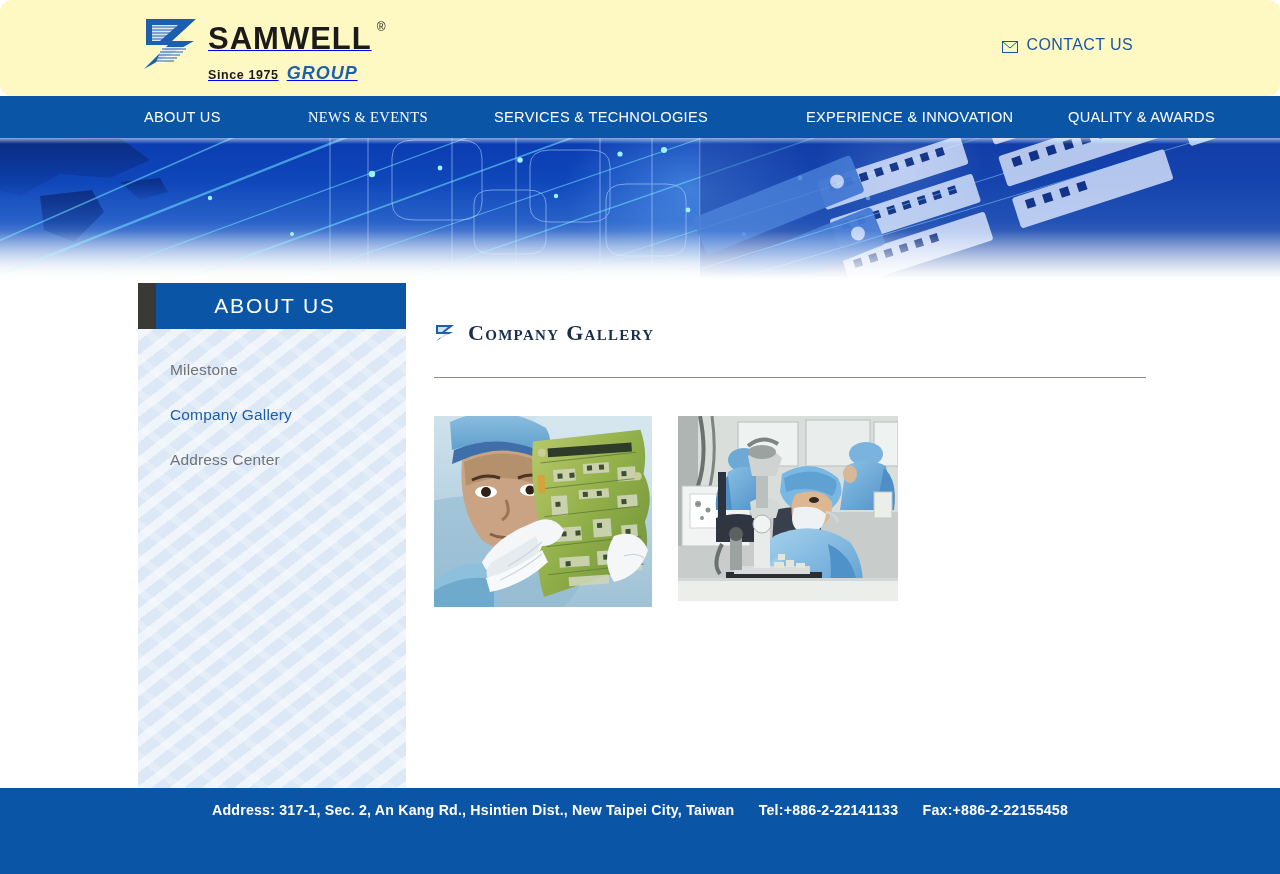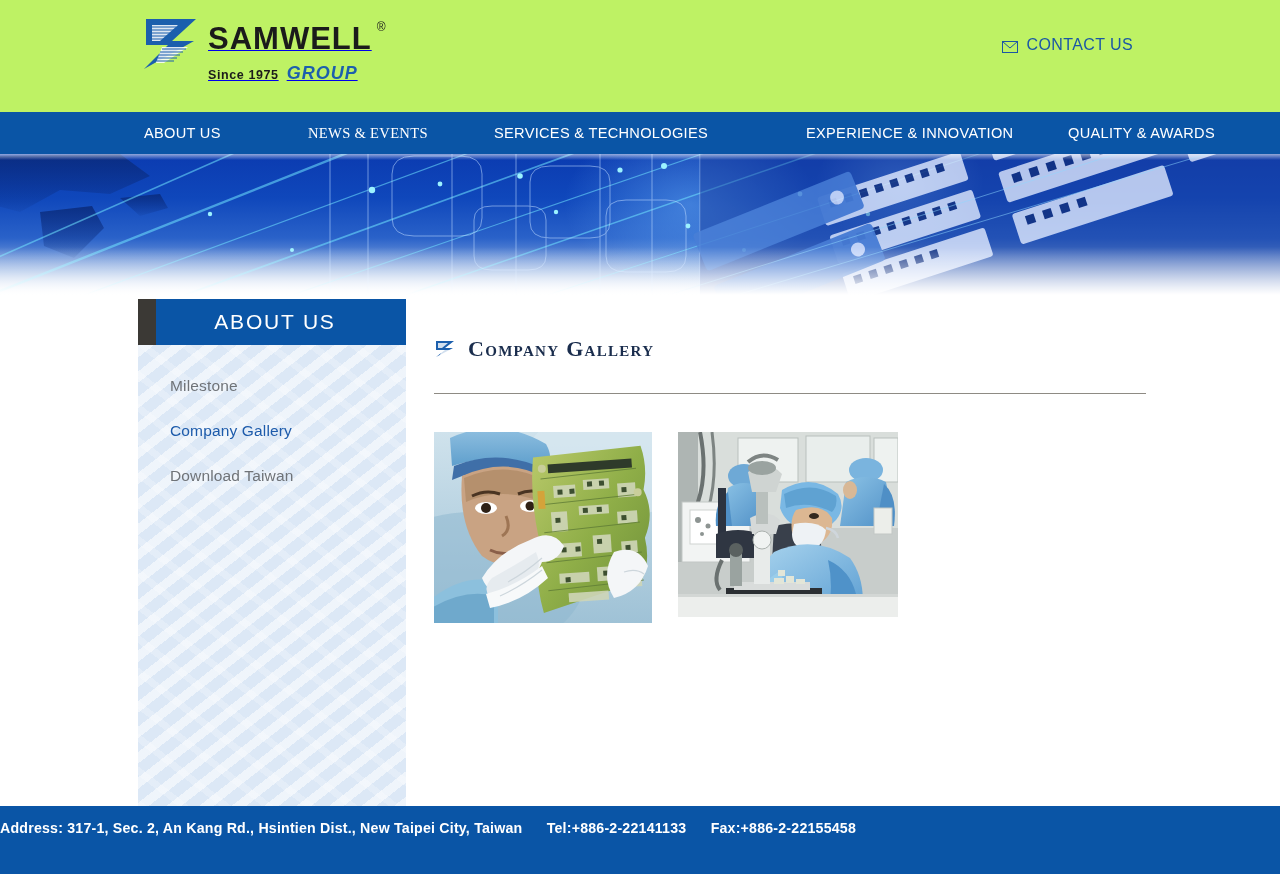--- a/index.html
+++ b/index.html
@@ -9,22 +9,23 @@
     width: 1280px; height: 874px;
     overflow: hidden;
     background: #ffffff;
     font-family: "Liberation Sans", sans-serif;
   }
   .page { position: relative; width: 1280px; height: 874px; background:#fff; }
 
   
   .topbar {
     position: relative;
-    height: 112px;
-    background: #bef264;
+    height: 96px;
+    background: #fef9c3;
+    border-radius: 12px;
   }
   .logo-wrap {
     position: absolute;
     left: 138px; top: 15px;
     display: flex; align-items: flex-start;
     height: 62px;
   }
   .logo-mark {
     width: 64px; height: 58px;
     position: relative;
@@ -215,23 +216,23 @@
     border: 0;
     display: block;
   }
   .thumb.small { width: 220px; height: 185px; }
   .thumb svg { display: block; }
 
   
   .footer {
     position: absolute;
     left: 0; bottom: 0;
-    width: 1280px; height: 68px;
+    width: 1280px; height: 86px;
     background: #0a55a6;
-    text-align: left;
+    text-align: center;
     padding-top: 14px;
   }
   .footer-address {
     color: #ffffff;
     font-size: 14.2px;
     font-weight: bold;
     letter-spacing: .2px;
   }
   .footer-address .sp { display: inline-block; width: 16px; }
   .footer-copy {
@@ -436,21 +437,21 @@
   <div class="content-row">
 
     <aside class="sidebar">
       <div class="side-head">
         <div class="side-head-tab"></div>
         <div class="side-head-title">ABOUT US</div>
       </div>
       <nav class="side-menu">
         <a class="side-item" href="#">Milestone</a>
         <a class="side-item active" href="#">Company Gallery</a>
-        <a class="side-item" href="#">Download Taiwan</a>
+        <a class="side-item" href="#">Address Center</a>
       </nav>
     </aside>
 
     <main class="main">
       <div class="page-title-row">
         <span class="title-mark">
           <svg width="22" height="18" viewBox="0 0 22 18">
             <polygon points="2,1 20,1 11,8 19,8 2,17 11,10 2,10" fill="#1b5fad"></polygon>
             <g fill="#ffffff" opacity="0.8">
               <polygon points="4,3 14,3 8,8 4,8"></polygon>

